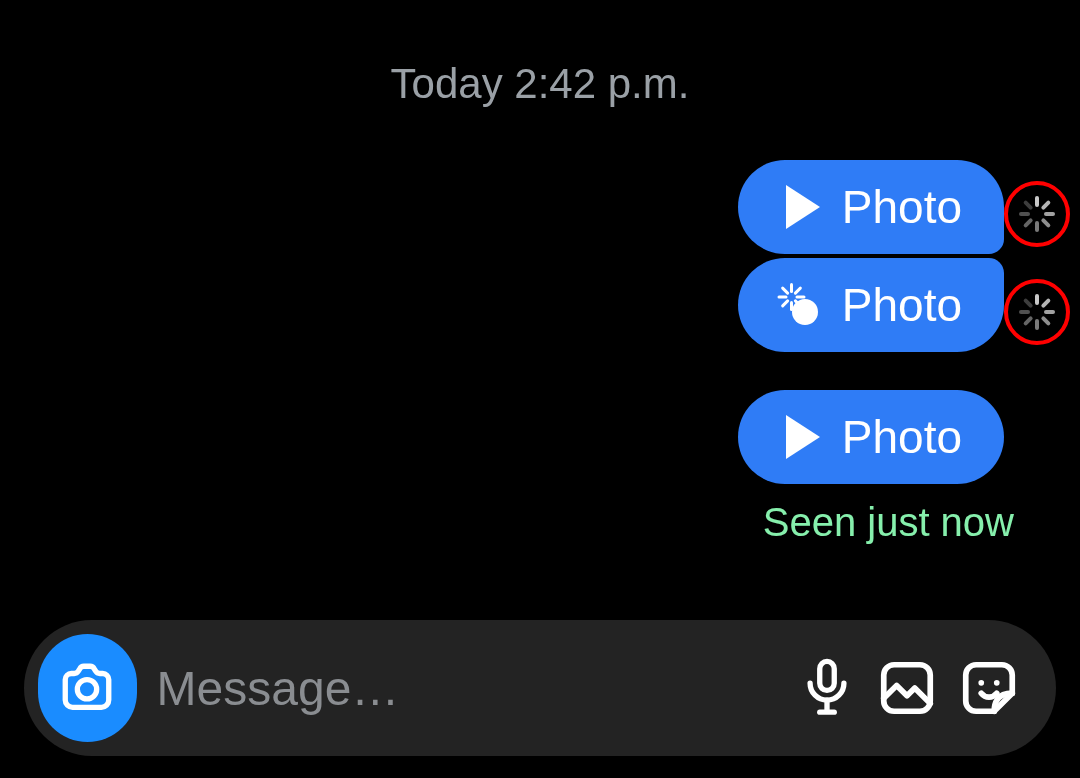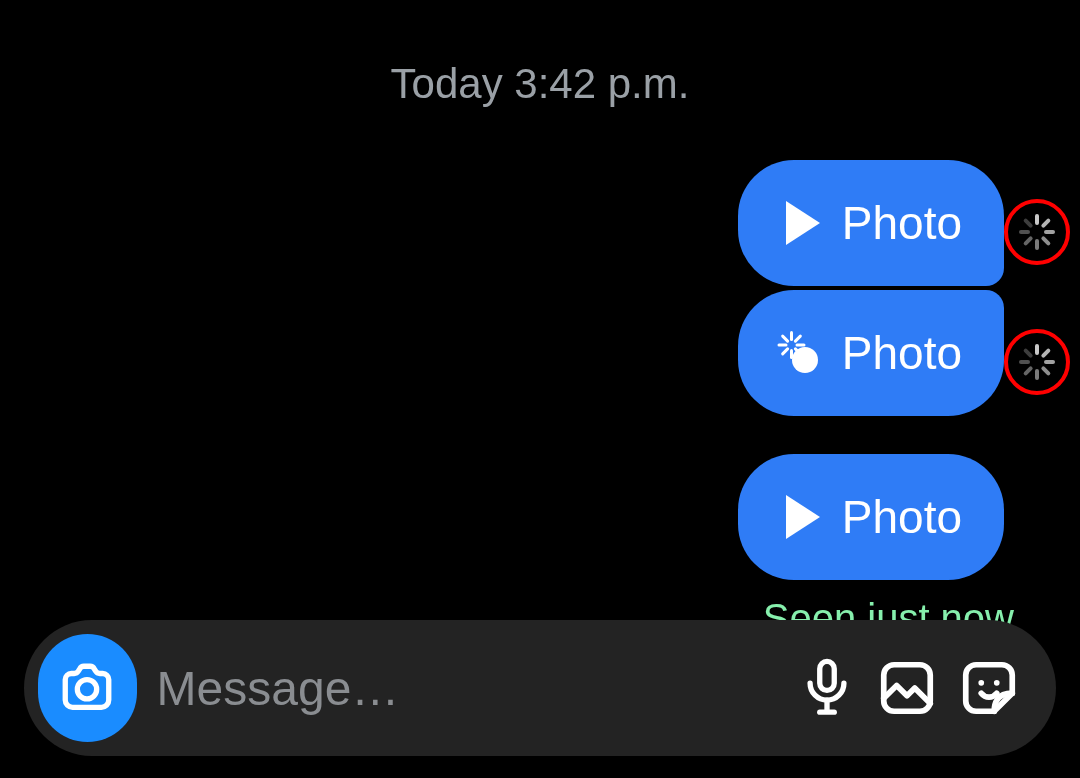--- a/index.html
+++ b/index.html
@@ -8,21 +8,21 @@
 
   .timestamp { position: absolute; top: 60px; left: 0; right: 0; text-align: center; color: #9aa0a6; font-size: 42px; font-weight: 400; }
 
   .messages { position: absolute; top: 160px; right: 8px; display: flex; flex-direction: column; align-items: flex-end; }
 
   .msg-wrap { position: relative; display: flex; align-items: center; }
 
   .bubble {
     display: flex; align-items: center; gap: 22px;
     background: #2f7cf6; color: #fff;
-    padding: 36px 42px; font-size: 46px; font-weight: 400;
+    padding: 20px 42px; font-size: 46px; font-weight: 400;
     border-radius: 56px;
     margin-bottom: 4px;
     margin-right: 68px;
     cursor: pointer;
   }
   .bubble.first { border-top-left-radius: 56px; border-top-right-radius: 56px; border-bottom-left-radius: 56px; border-bottom-right-radius: 18px; }
   .bubble.mid   { border-top-left-radius: 56px; border-top-right-radius: 18px; border-bottom-left-radius: 56px; border-bottom-right-radius: 56px; }
   .bubble.solo  { border-radius: 56px; }
 
   .gap { height: 34px; }
@@ -86,21 +86,21 @@
   .spinner span:nth-child(5){ transform: rotate(180deg); opacity:.6;}
   .spinner span:nth-child(6){ transform: rotate(225deg); opacity:.5;}
   .spinner span:nth-child(7){ transform: rotate(270deg); opacity:.4;}
   .spinner span:nth-child(8){ transform: rotate(315deg); opacity:.3;}
 </style>
 </head>
 <body>
 
 <div class="screen">
 
-  <div class="timestamp">Today 3:42 p.m.</div>
+  <div class="timestamp">Today 2:42 p.m.</div>
 
   <div class="messages">
 
     <div class="msg-wrap">
       <div class="bubble first">
         <span class="play"></span>
         <span>Photo</span>
       </div>
       <div class="spinner-badge offset1">
         <div class="spinner">

